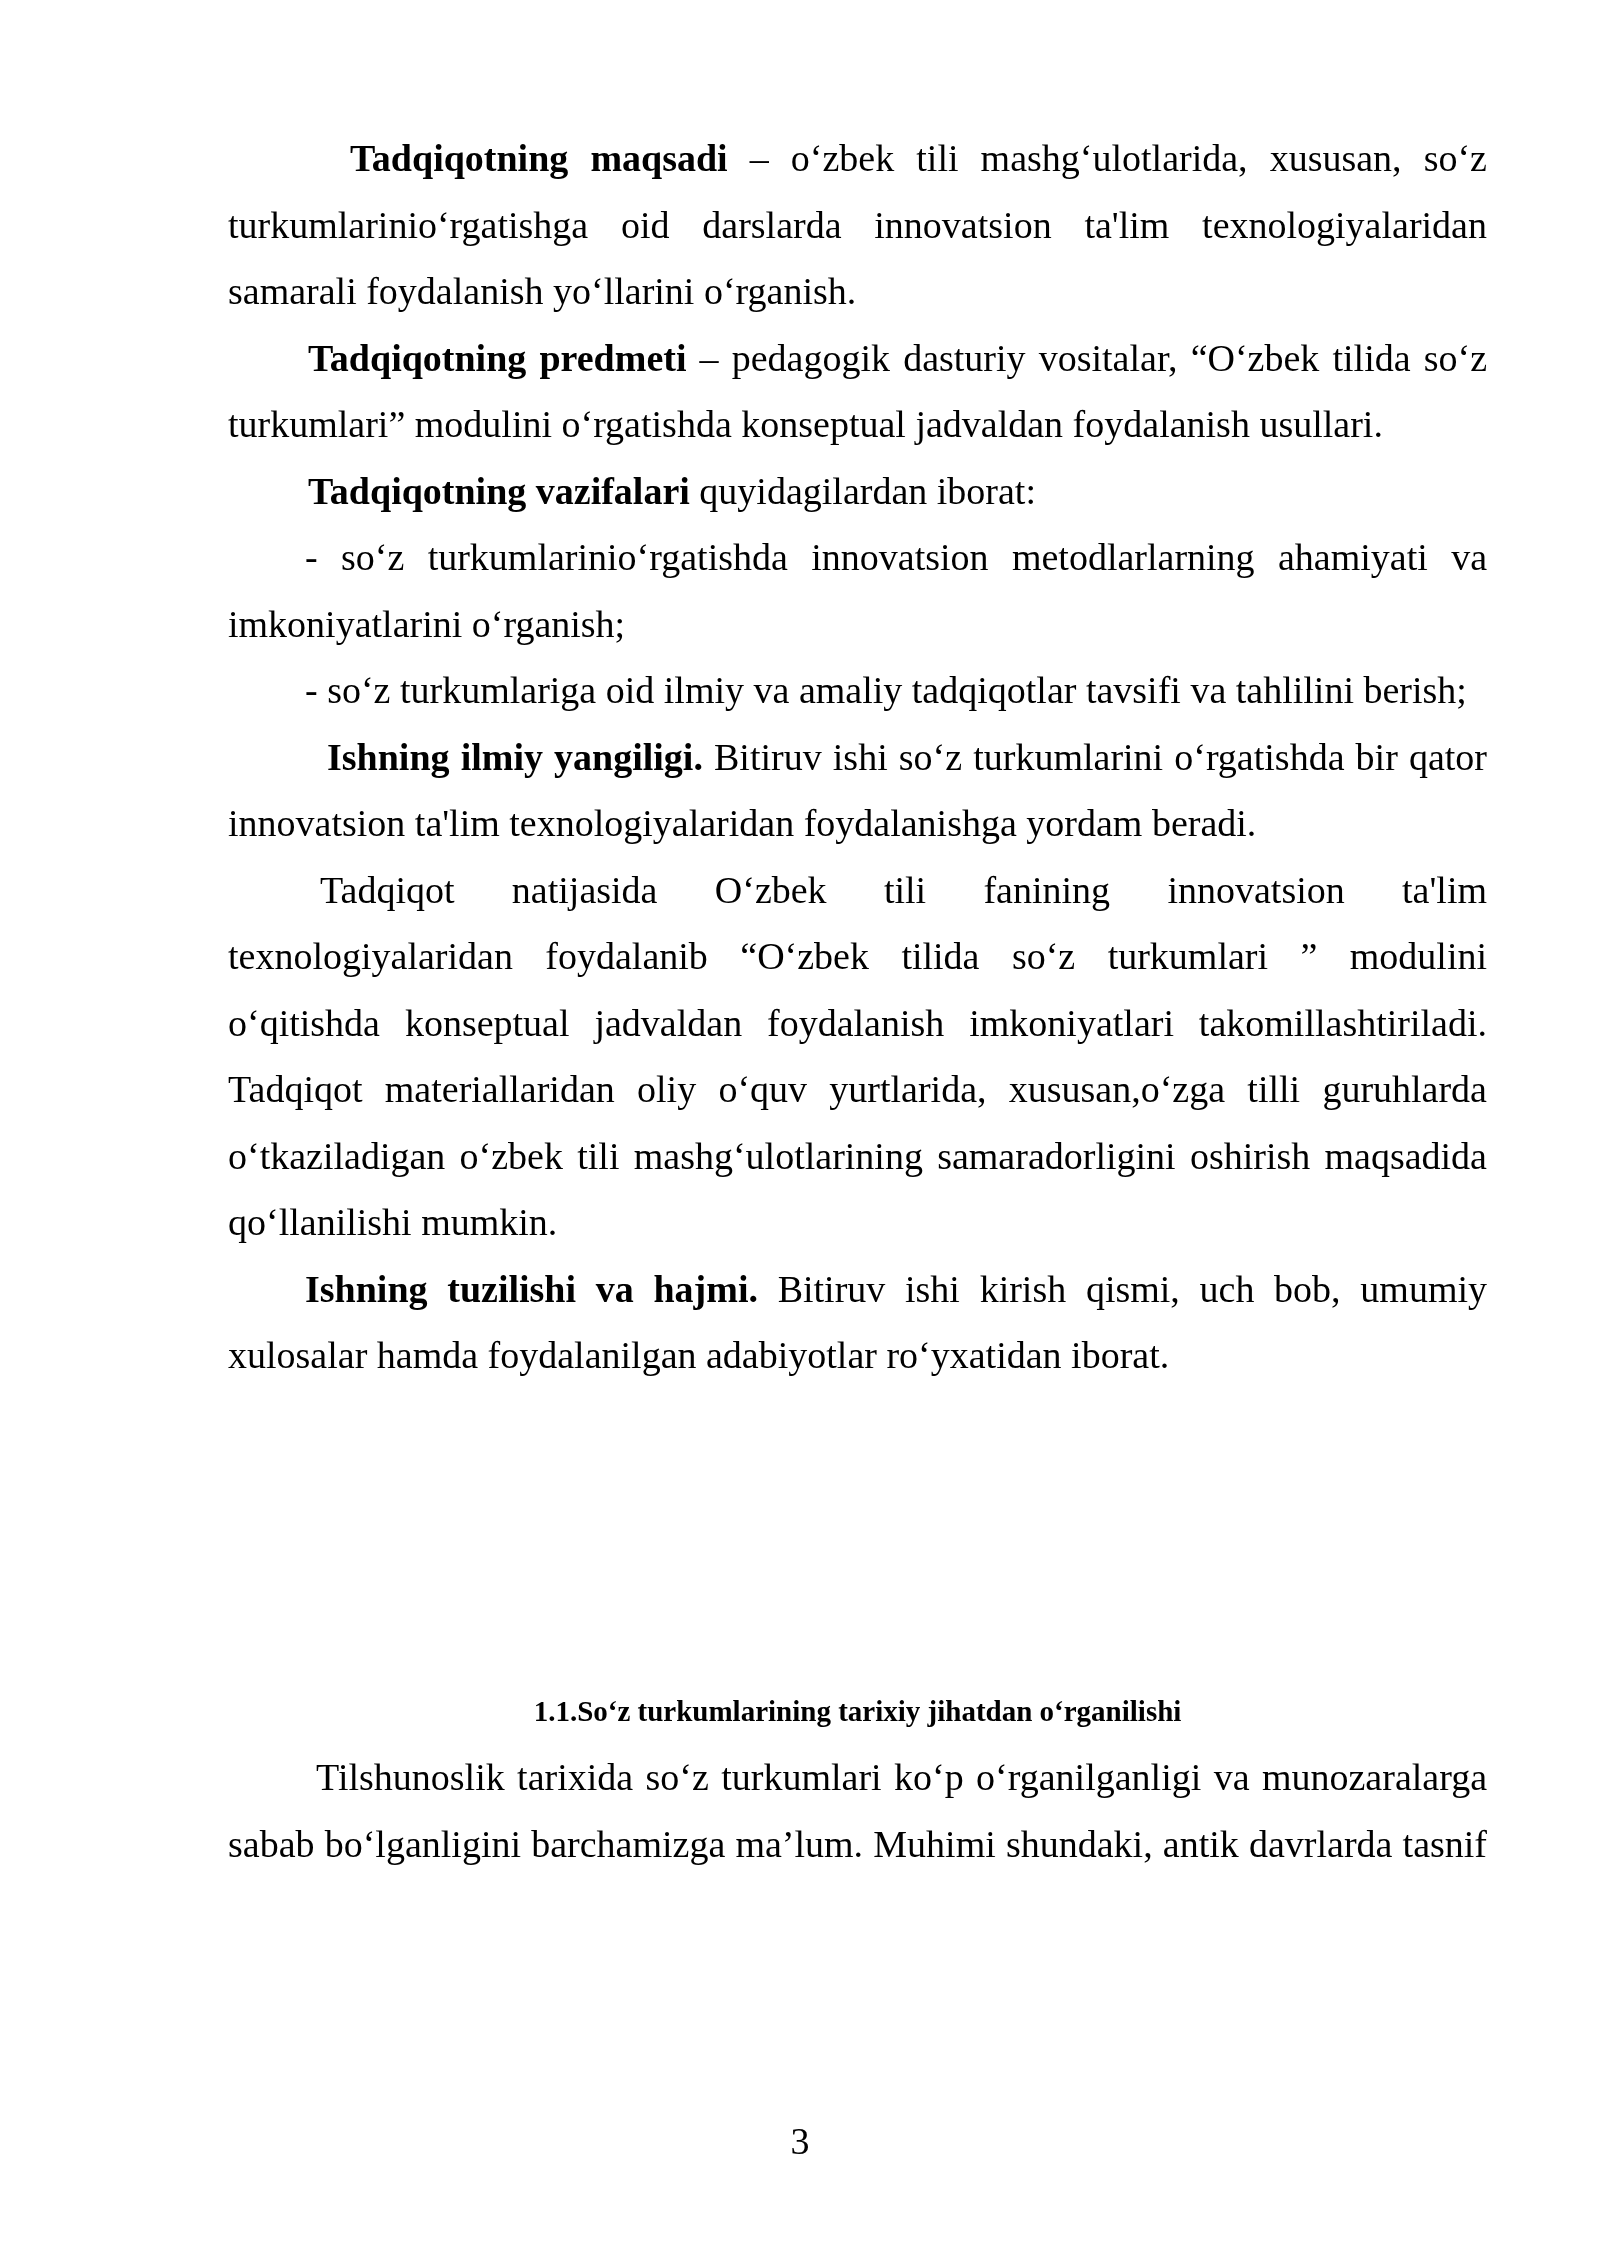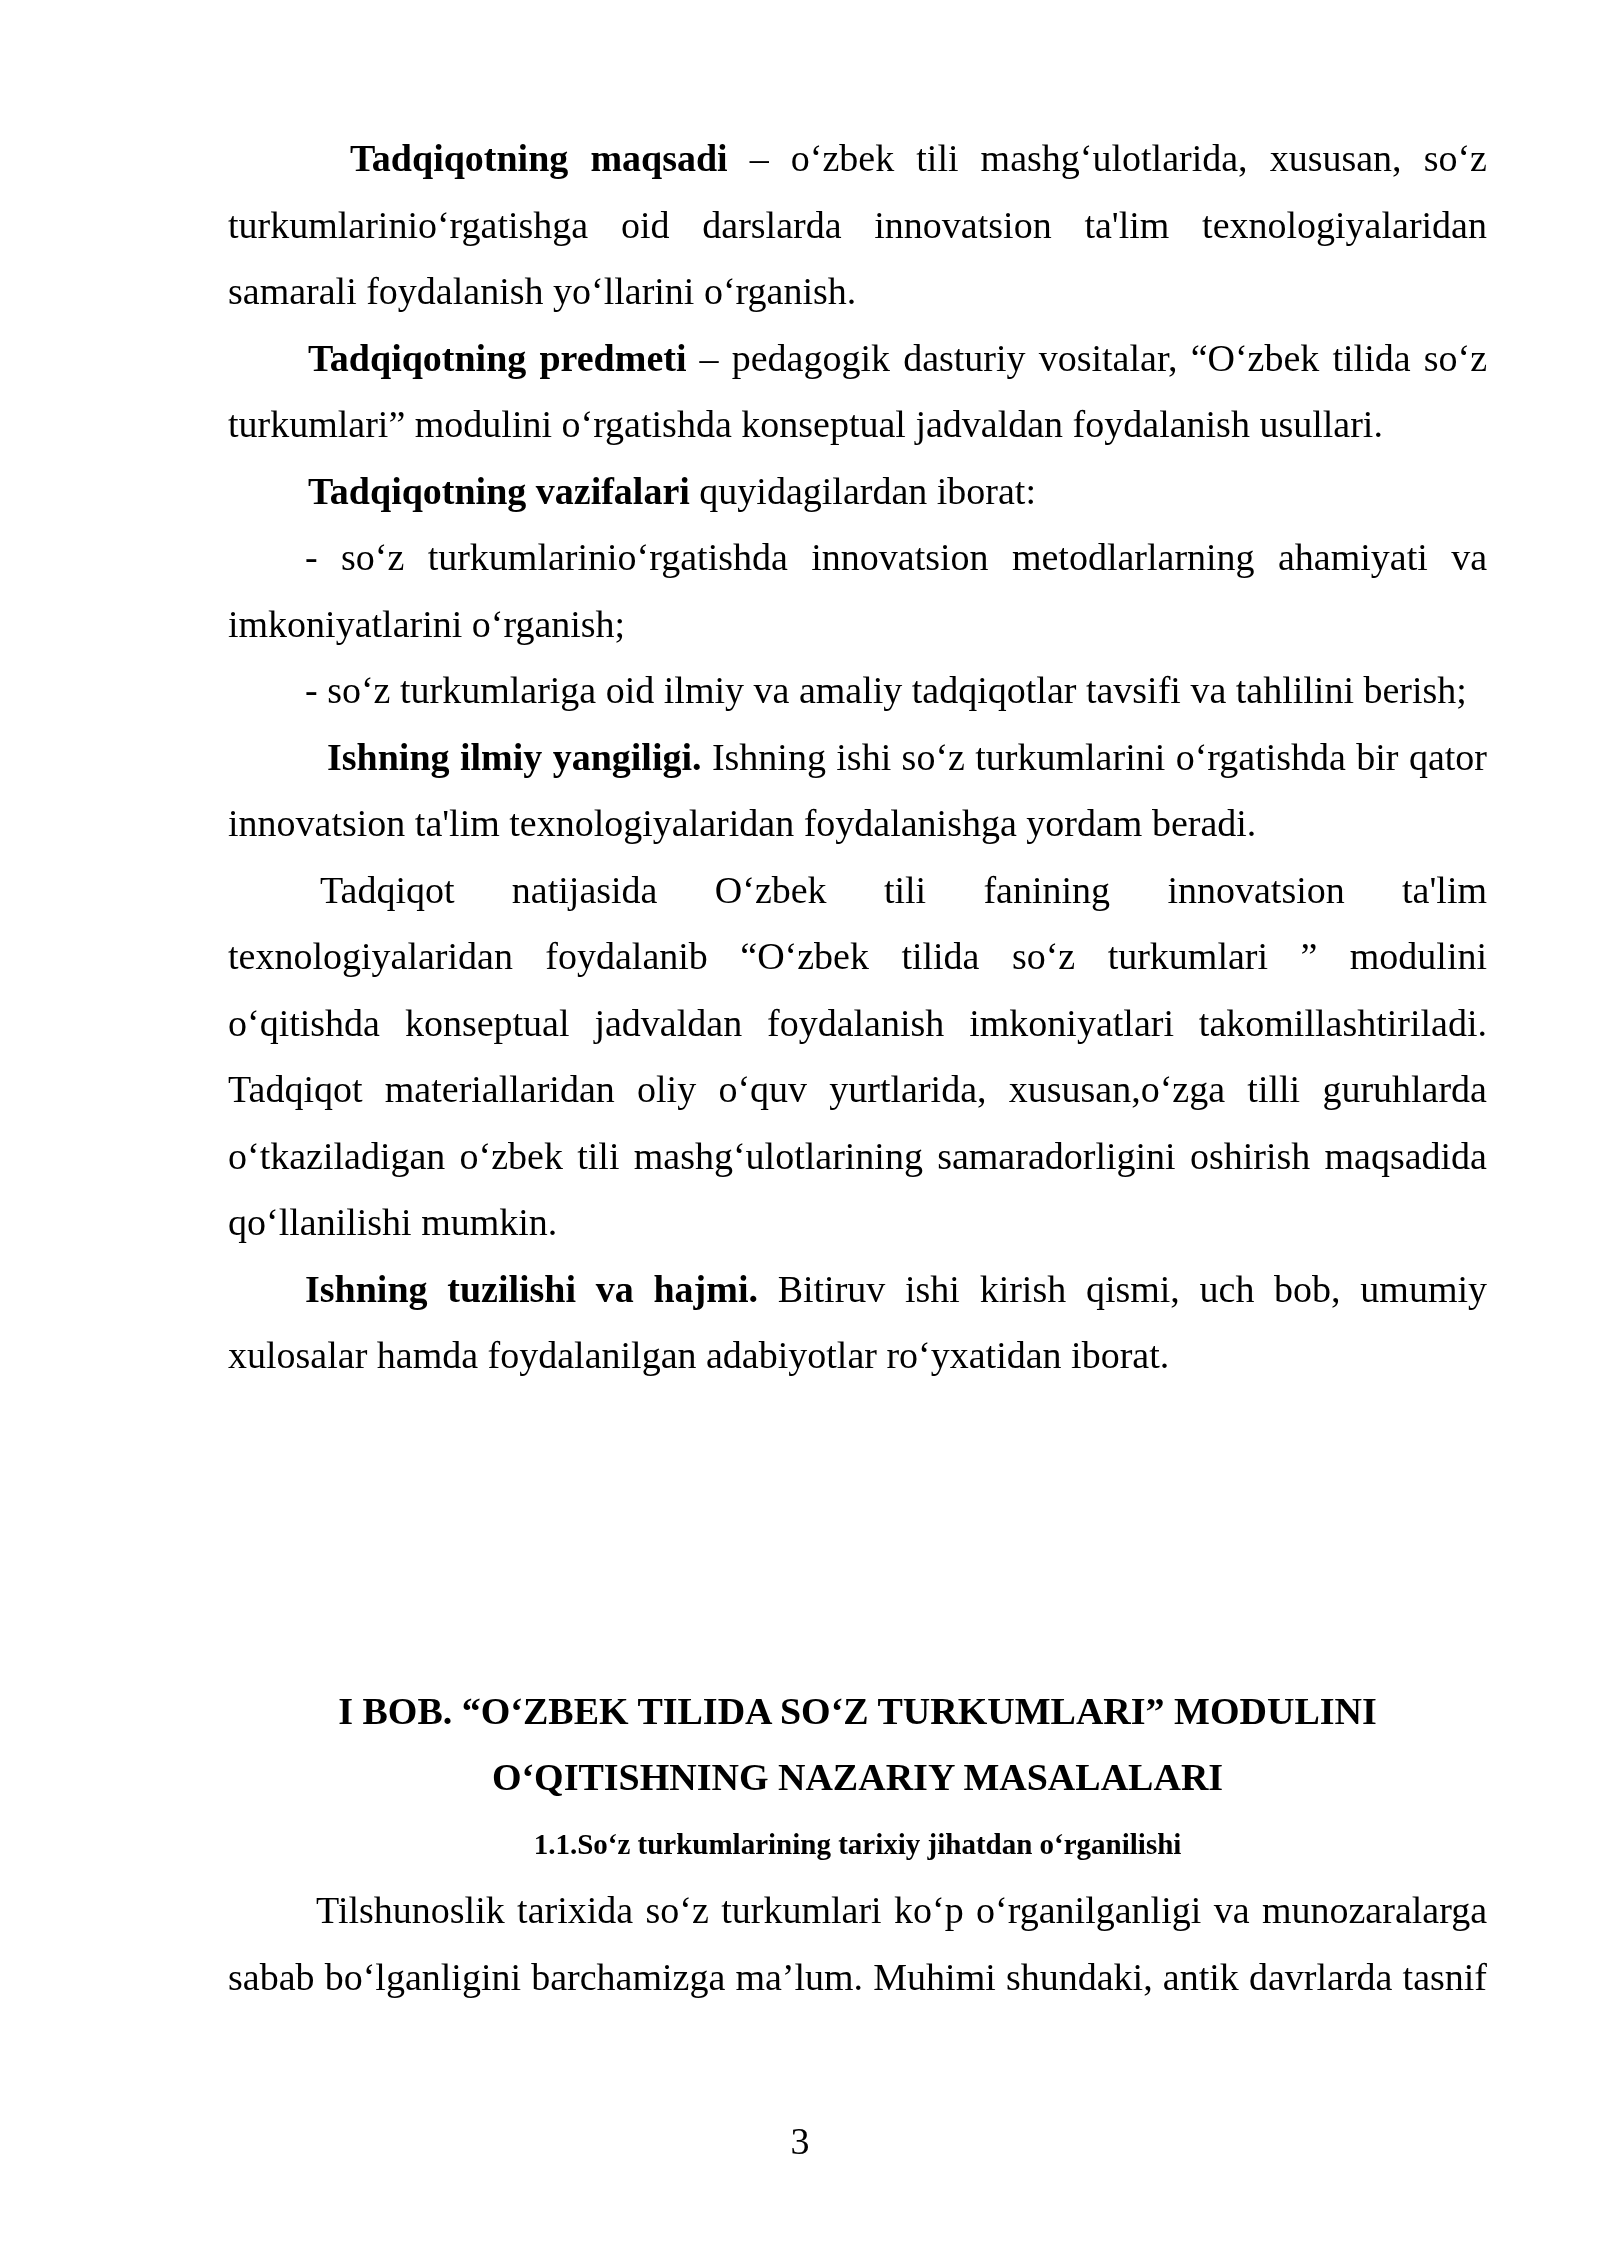--- a/index.html
+++ b/index.html
@@ -75,32 +75,28 @@
 
     <p class="para ind-80"><span class="lead">Tadqiqotning  predmeti</span><span> – pedagogik dasturiy vositalar, “Oʻzbek tilida soʻz turkumlari” modulini oʻrgatishda konseptual jadvaldan  foydalanish usullari.</span></p>
 
     <p class="para ind-80"><span class="lead">Tadqiqotning  vazifalari</span><span> quyidagilardan iborat:</span></p>
 
     <p class="para ind-77"><span>- soʻz  turkumlarinioʻrgatishda  innovatsion  metodlarlarning  ahamiyati  va imkoniyatlarini oʻrganish;</span></p>
 
     <p class="para ind-77"><span>- soʻz turkumlariga oid ilmiy va amaliy tadqiqotlar tavsifi va tahlilini berish;</span></p>
 
 
-    <p class="para ind-99"><span class="lead">Ishning ilmiy yangiligi.</span><span>  Ishning ishi soʻz turkumlarini oʻrgatishda bir qator innovatsion ta'lim texnologiyalaridan foydalanishga  yordam beradi.</span></p>
+    <p class="para ind-99"><span class="lead">Ishning ilmiy yangiligi.</span><span>  Bitiruv ishi soʻz turkumlarini oʻrgatishda bir qator innovatsion ta'lim texnologiyalaridan foydalanishga  yordam beradi.</span></p>
 
     <p class="para ind-92"><span>Tadqiqot natijasida Oʻzbek tili fanining innovatsion ta'lim texnologiyalaridan foydalanib   “Oʻzbek tilida soʻz turkumlari ” modulini oʻqitishda konseptual jadvaldan foydalanish imkoniyatlari takomillashtiriladi. Tadqiqot materiallaridan oliy oʻquv yurtlarida, xususan,oʻzga tilli guruhlarda oʻtkaziladigan oʻzbek tili mashgʻulotlarining samaradorligini oshirish maqsadida qoʻllanilishi mumkin.</span></p>
 
     <p class="para ind-77"><span class="lead">Ishning tuzilishi va hajmi.</span><span> Bitiruv ishi  kirish qismi,  uch bob, umumiy xulosalar hamda foydalanilgan adabiyotlar roʻyxatidan iborat.</span></p>
 
     <div class="spacer"></div>
 
-    <h1 class="chapter-heading">
-      <span class="hline">I BOB. “OʻZBEK TILIDA SOʻZ TURKUMLARI” MODULINI</span>
-      <span class="hline">OʻQITISHNING NAZARIY MASALALARI</span>
-    </h1>
 
     <h2 class="section-heading">1.1.Soʻz turkumlarining tarixiy jihatdan oʻrganilishi</h2>
 
     <p class="para ind-88 cont-paragraph"><span>Tilshunoslik tarixida soʻz turkumlari koʻp oʻrganilganligi va  munozaralarga sabab boʻlganligini barchamizga ma’lum. Muhimi shundaki, antik davrlarda tasnif</span></p>
 
   </div>
 
   <div class="page-number">3</div>
 </div>
 

